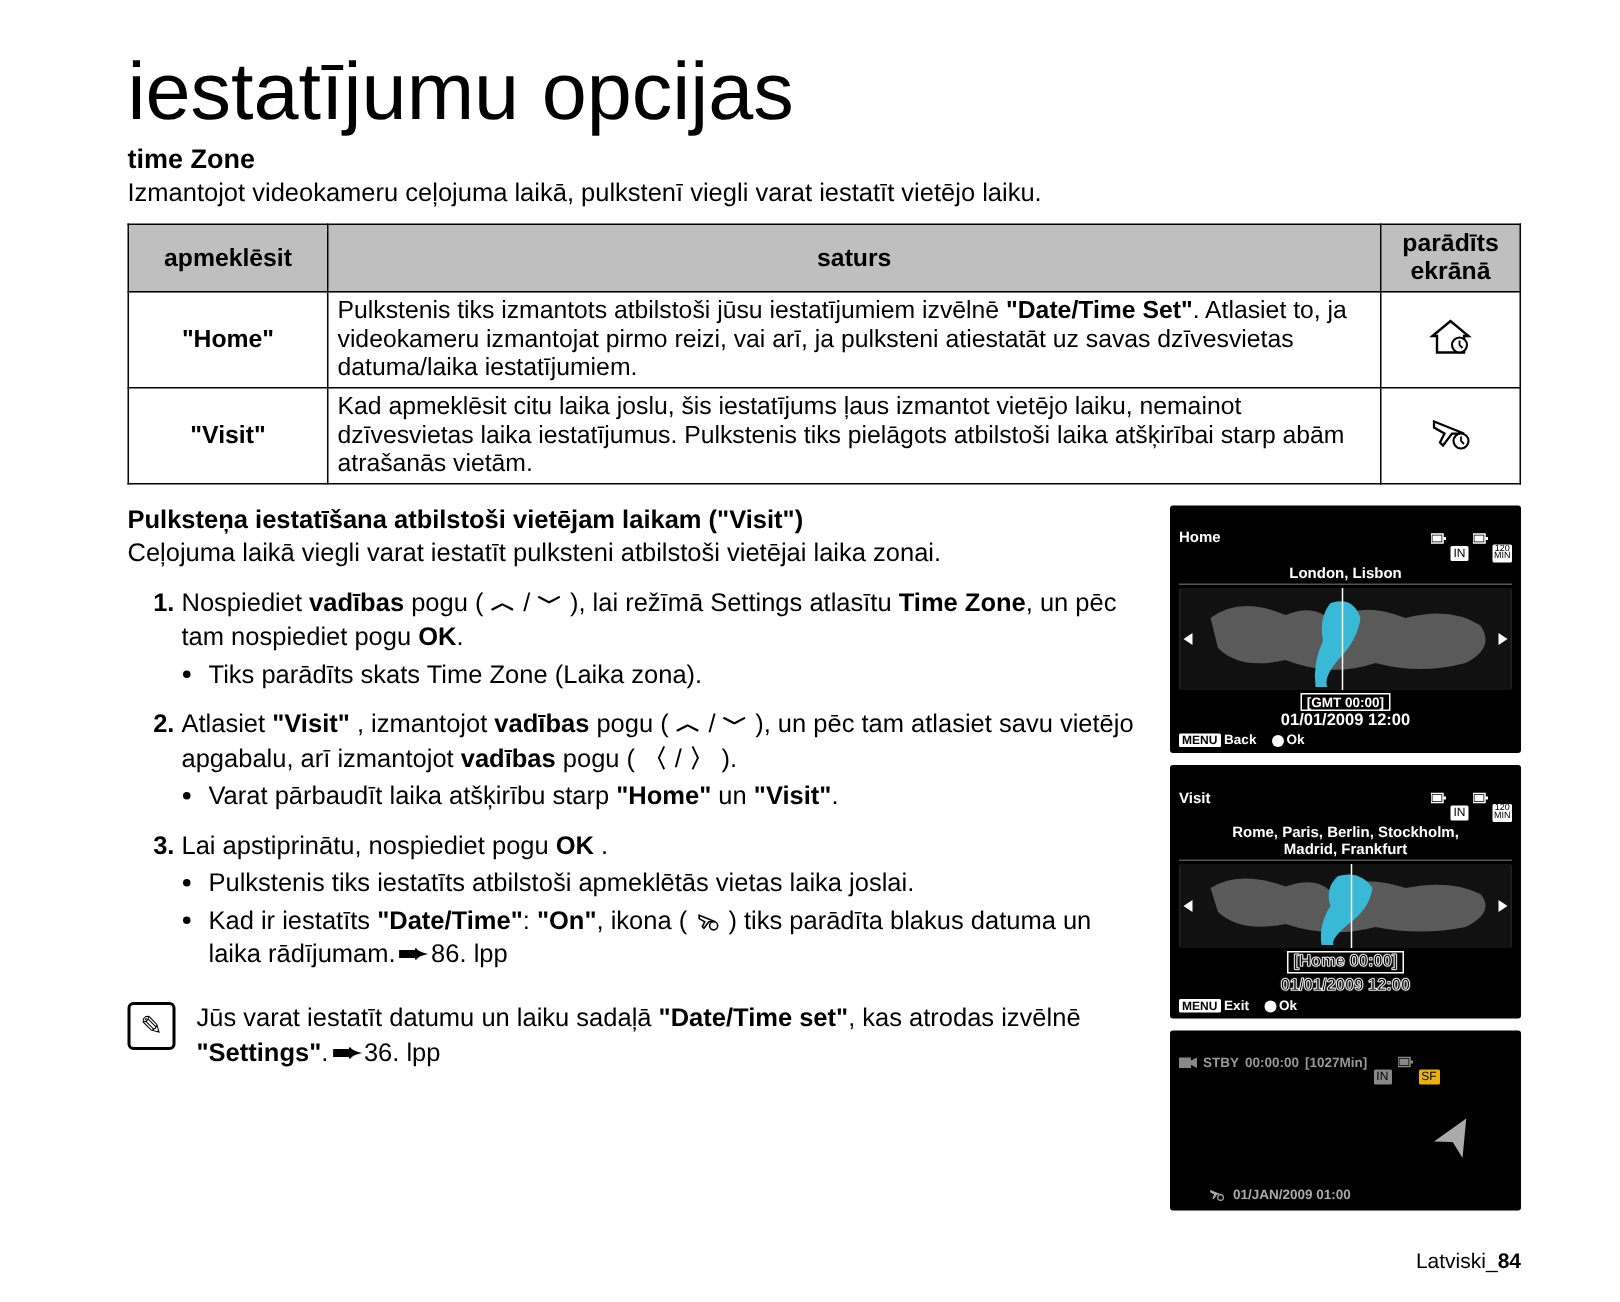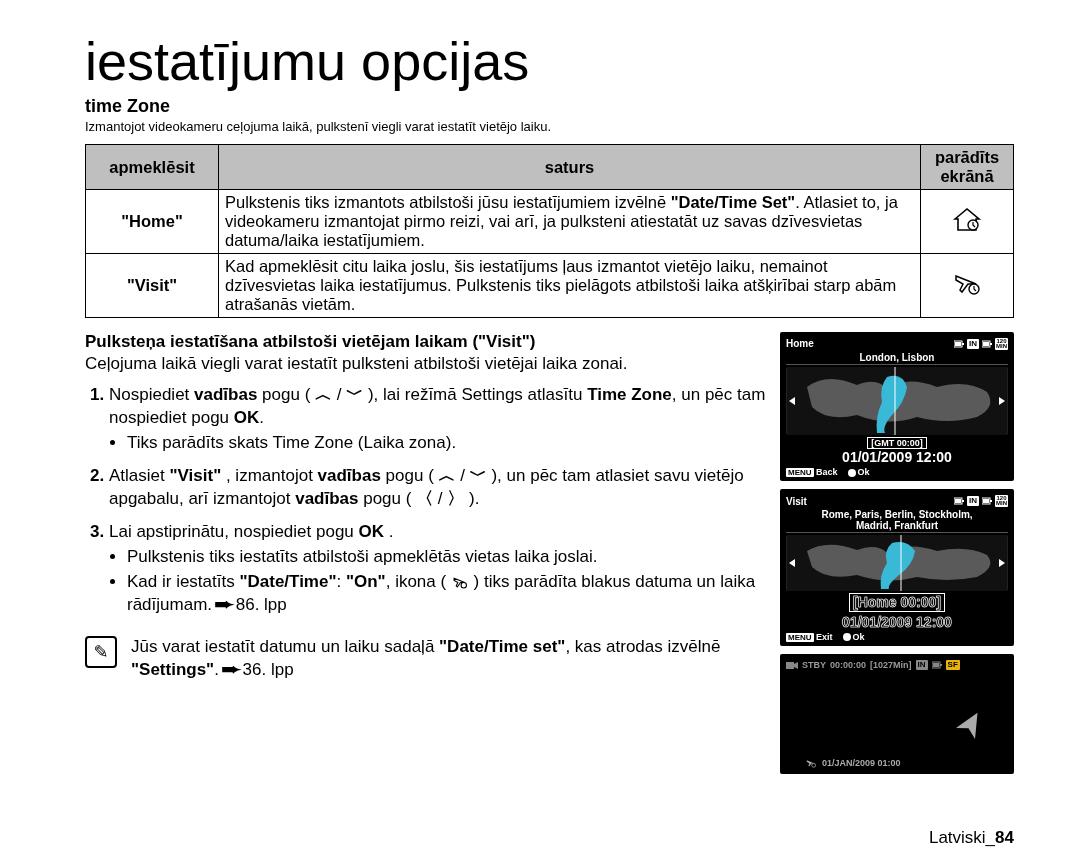--- a/index.html
+++ b/index.html
@@ -21,21 +21,21 @@
     font-weight: normal;
     margin: 0 0 4px 0;
     letter-spacing: 0px;
   }
   .section-h {
     font-size: 18px;
     font-weight: bold;
     margin: 0 0 2px 0;
   }
   .intro {
-    font-size: 13px;
+    font-size: 17px;
     margin: 0 0 10px 0;
   }
   table.tz {
     border-collapse: collapse;
     width: 100%;
     margin-bottom: 14px;
   }
   table.tz th, table.tz td {
     border: 1px solid #000;
     padding: 3px 6px;
@@ -77,21 +77,21 @@
   }
   .sub-h {
     font-size: 17px;
     font-weight: bold;
     margin: 0 0 2px 0;
   }
   .sub-p {
     margin: 0 0 10px 0;
   }
   ol.steps {
-    margin: 0;
+    margin: 12px;
     padding-left: 24px;
   }
   ol.steps > li {
     margin-bottom: 10px;
     line-height: 1.35;
   }
   ol.steps > li::marker {
     font-weight: bold;
   }
   ul.sub {
@@ -143,24 +143,25 @@
   }
   .shot-icons {
     display: flex;
     gap: 3px;
     align-items: center;
   }
   .badge {
     background: #fff;
     color: #000;
     font-size: 8px;
-    font-weight: bold;
+    font-weight: normal;
     padding: 0 2px;
     border-radius: 1px;
     line-height: 1.2;
+    margin-top: 20px;
   }
   .cities {
     text-align: center;
     font-size: 10px;
     font-weight: bold;
     border-bottom: 1px solid #555;
     padding-bottom: 1px;
     margin-bottom: 2px;
     line-height: 1.1;
   }
@@ -182,21 +183,21 @@
     font-weight: bold;
   }
   .gmt-box {
     display: inline-block;
     border: 1px solid #fff;
     padding: 0 3px;
     line-height: 1.2;
   }
   .datestr {
     text-align: center;
-    font-size: 14px;
+    font-size: 11px;
     font-weight: bold;
     margin-bottom: 2px;
   }
   .datestr.outline {
     color: #000;
     -webkit-text-stroke: 0.5px #fff;
     text-shadow: 0 0 1px #fff, 0 0 1px #fff;
   }
   .shot-bottom {
     display: flex;
@@ -242,21 +243,21 @@
     color: #aaa;
     font-weight: bold;
     display: flex;
     gap: 4px;
     align-items: center;
   }
   .footer {
     position: absolute;
     bottom: 20px;
     right: 66px;
-    font-size: 17px;
+    font-size: 14px;
     margin-left: 18px;
   }
   .chev {
     display:inline-block;
     font-weight:bold;
   }
   .bold { font-weight: bold; }
   .arrow-r {
     display:inline-block;
     transform: scaleX(1.4);
@@ -314,20 +315,23 @@
 
       <ol class="steps">
         <li>
           <span>Nospiediet </span><span class="bold">vadības</span><span> pogu ( </span><span class="chev">︿</span><span> / </span><span class="chev">﹀</span><span> ), lai režīmā Settings atlasītu </span><span class="bold">Time Zone</span><span>, un pēc tam nospiediet pogu </span><span class="bold">OK</span><span>.</span>
           <ul class="sub">
               <li>Tiks parādīts skats Time Zone (Laika zona).</li>
             </ul>
         </li>
         <li>
           <span>Atlasiet </span><span class="bold">"Visit"</span><span> , izmantojot </span><span class="bold">vadības</span><span> pogu ( </span><span class="chev">︿</span><span> / </span><span class="chev">﹀</span><span> ), un pēc tam atlasiet savu vietējo apgabalu, arī izmantojot </span><span class="bold">vadības</span><span> pogu ( </span><span class="chev">〈</span><span> / </span><span class="chev">〉</span><span> ).</span>
+          <ul class="sub">
+              <li><span>Varat pārbaudīt laika atšķirību starp </span><span class="bold">"Home"</span><span> un </span><span class="bold">"Visit"</span><span>.</span></li>
+            </ul>
         </li>
         <li>
           <span>Lai apstiprinātu, nospiediet pogu </span><span class="bold">OK</span><span> .</span>
           <ul class="sub">
             <li>Pulkstenis tiks iestatīts atbilstoši apmeklētās vietas laika joslai.</li>
             <li><span>Kad ir iestatīts </span><span class="bold">"Date/Time"</span><span>: </span><span class="bold">"On"</span><span>, ikona ( </span><svg width="18" height="14" viewBox="0 0 30 26" style="vertical-align:middle">
                   <path d="M4 6 L24 14 L16 14 L10 22 L8 20 L11 14 L4 10 Z" fill="none" stroke="#000" stroke-width="2"></path>
                   <circle cx="22" cy="19" r="5" fill="#fff" stroke="#000" stroke-width="2"></circle>
                 </svg><span> ) tiks parādīta blakus datuma un laika rādījumam. </span><span class="arrow-r">➨</span><span> 86. lpp</span></li>
           </ul>

